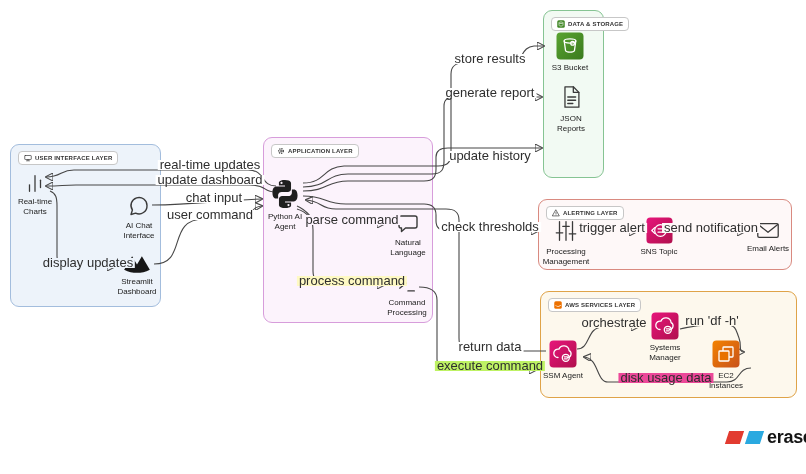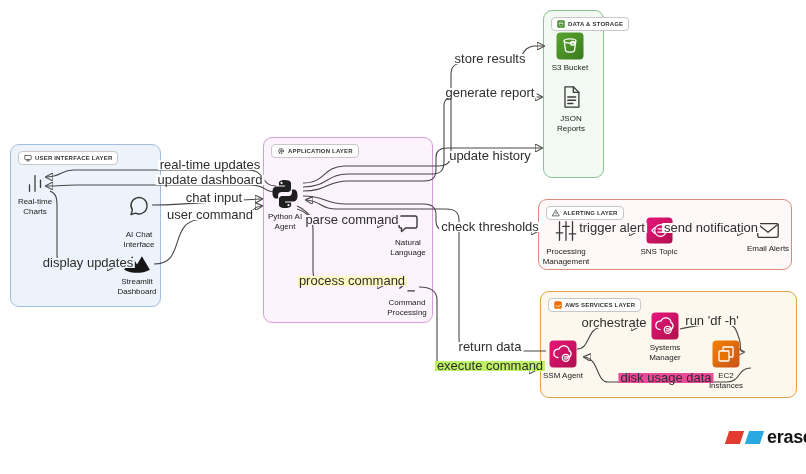--- a/index.html
+++ b/index.html
@@ -123,21 +123,21 @@
 
   <div class="node" style="left:11px;top:172px;">
     <svg width="22" height="22" viewBox="0 0 24 24">
       <line x1="6" y1="14" x2="6" y2="21" class="outl"></line>
       <line x1="12" y1="4" x2="12" y2="21" class="outl"></line>
       <line x1="18" y1="9" x2="18" y2="17" class="outl"></line>
     </svg>
     <div class="nlabel">Real-time Charts</div>
   </div>
 
-  <div class="node" style="left:115px;top:194px;gap:9px;">
+  <div class="node" style="left:115px;top:194px;">
     <svg width="24" height="24" viewBox="0 0 24 24">
       <path d="M20 11.5 a8 8 0 1 0 -14.6 4.5 L4 20.5 l4.6 -1.4 A8 8 0 0 0 20 11.5 z" class="outl"></path>
     </svg>
     <div class="nlabel">AI Chat Interface</div>
   </div>
 
   <div class="node" style="left:113px;top:252px;">
     <svg width="30" height="22" viewBox="0 0 24 18">
       <path d="M1.5 14.5 L8 3.5 L12 10.2 L16 3.5 L22.5 14.5 C19 16.4 15.5 17 12 17 C8.5 17 5 16.4 1.5 14.5 Z" fill="#171717"></path>
     </svg>

